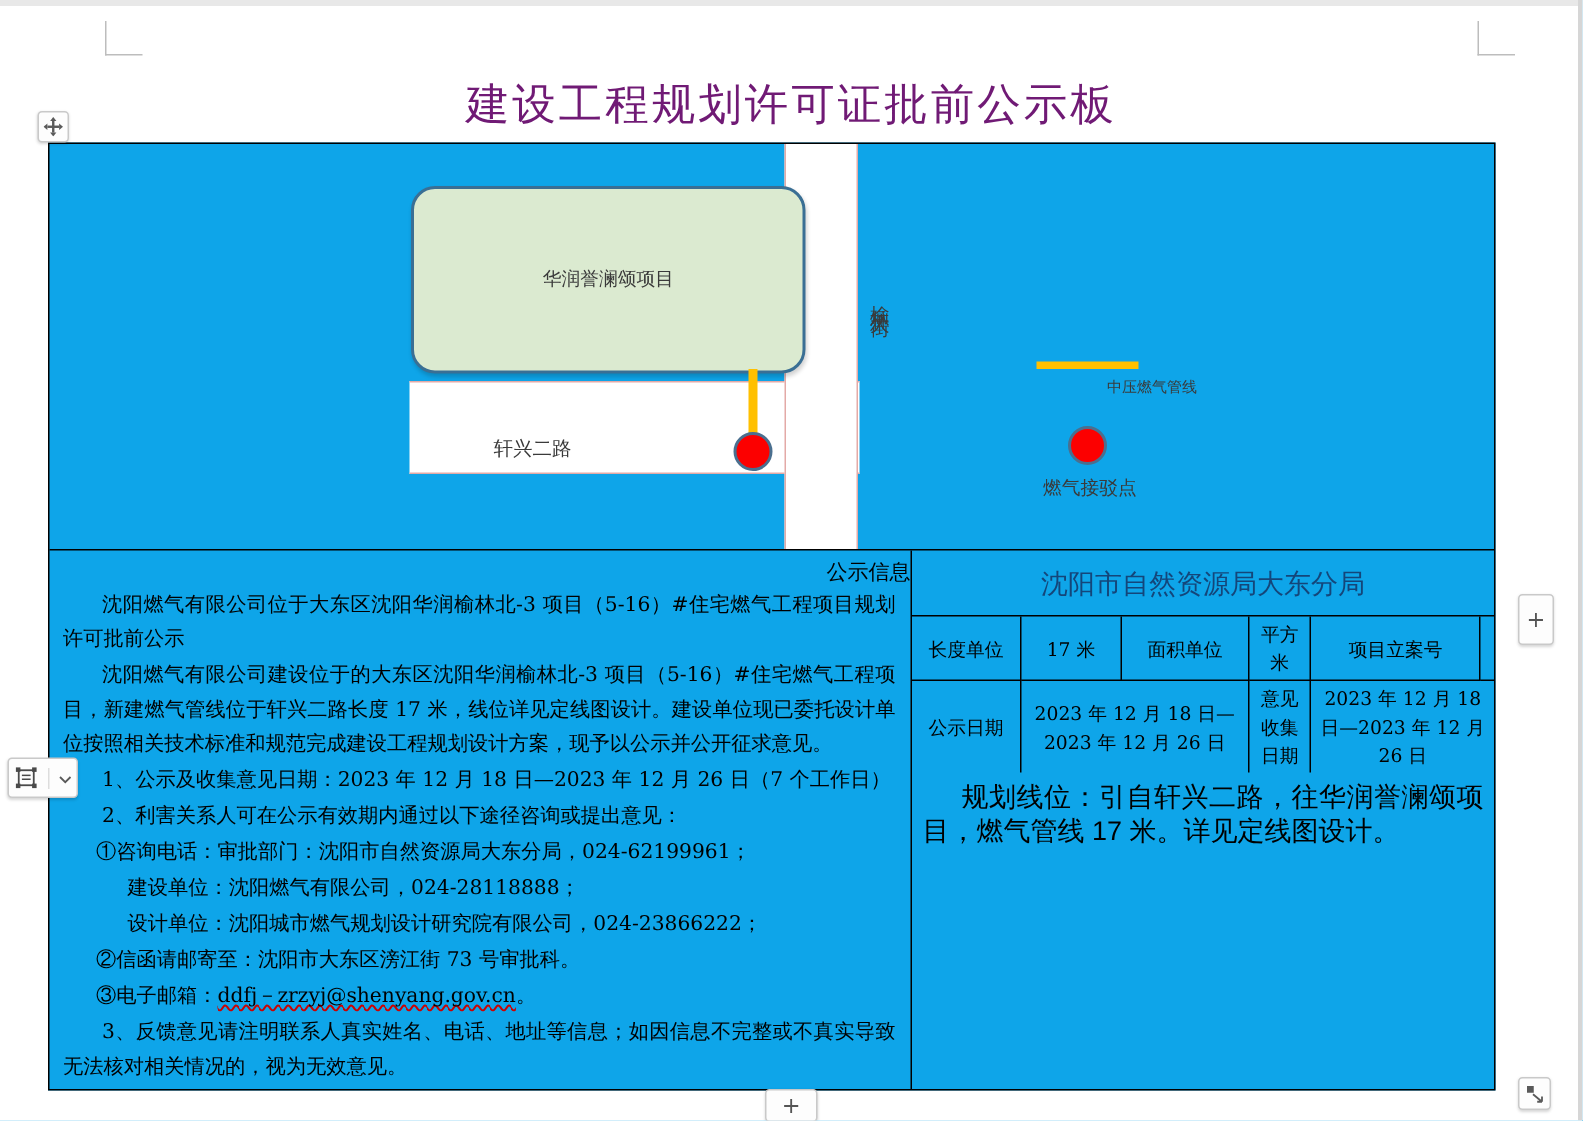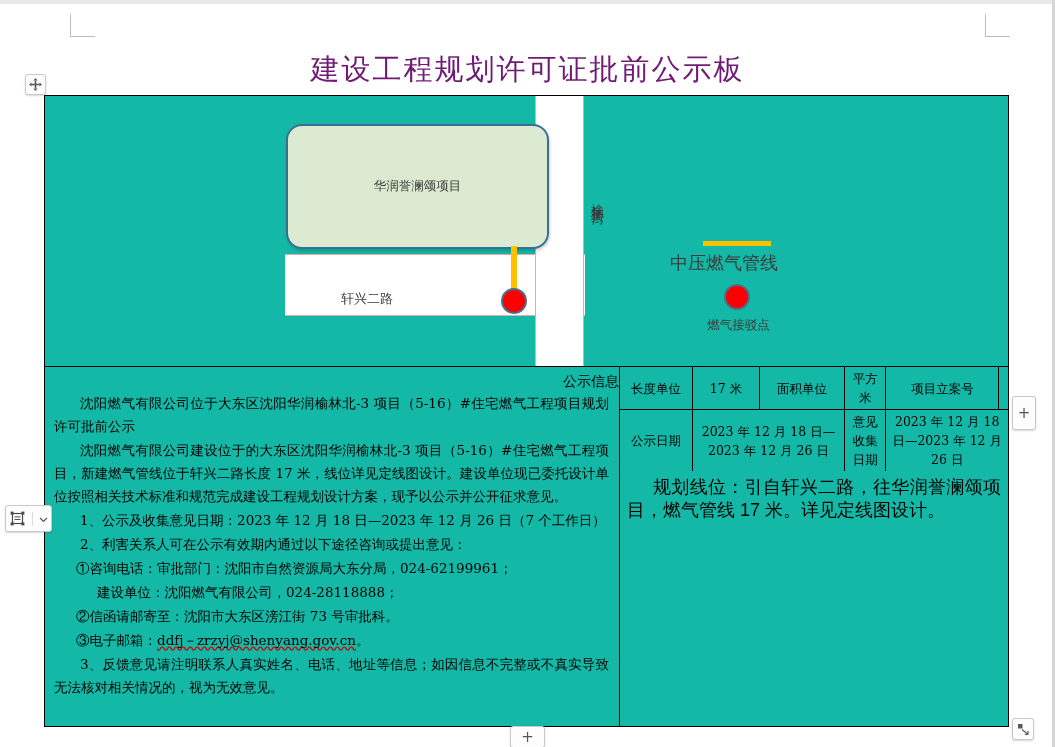--- a/index.html
+++ b/index.html
@@ -55,25 +55,25 @@
     font-family: "DejaVu Serif", "Liberation Serif", serif;
     font-size: 29px;
     letter-spacing: 2px;
     color: #701a75;
     white-space: nowrap;
   }
 
   
   #board {
     position: absolute;
-    left: 44px; top: 95px;
+    left: 32px; top: 95px;
     width: 965px; height: 632px;
     border: 1.6px solid #000;
     box-sizing: border-box;
-    background: #14b8a6;
+    background: #0ea5e9;
   }
 
   
   #map-area {
     position: absolute;
     left: 0; top: 0;
     width: 100%; height: 270px;
     overflow: hidden;
   }
   
@@ -149,23 +149,23 @@
   }
 
   
   #legend { position: absolute; left: 625px; top: 145px; width: 160px; }
   #legend-pipe-swatch {
     position: absolute; left: 33px; top: 0;
     width: 68px; height: 5px; background: #ffc000;
   }
   #legend-pipe-label {
     position: absolute; left: 0; top: 10px; width: 140px;
-    text-align: left;
+    text-align: right;
     font-family: Liberation Serif, serif;
-    font-size: 18px; color: #3a3a3a; white-space: nowrap;
+    font-size: 10px; color: #3a3a3a; white-space: nowrap;
   }
   #legend-node-swatch {
     position: absolute; left: 54px; top: 43px;
     width: 26px; height: 26px; border-radius: 50%;
     background: #fc0000; border: 2px solid #4a6f8f; box-sizing: border-box;
   }
   #legend-node-label {
     position: absolute; left: 0; top: 76px; width: 137px;
     text-align: center;
     font-family: "DejaVu Serif", "Liberation Serif", serif;
@@ -323,29 +323,31 @@
       <div id="notice-panel">
         <div id="notice-heading">公示信息</div>
 
         <div class="notice-p indent2">沈阳燃气有限公司位于大东区沈阳华润榆林北-3 项目（5-16）#住宅燃气工程项目规划许可批前公示</div>
         <div class="notice-p indent2">沈阳燃气有限公司建设位于的大东区沈阳华润榆林北-3 项目（5-16）#住宅燃气工程项目，新建燃气管线位于轩兴二路长度 17 米，线位详见定线图设计。建设单位现已委托设计单位按照相关技术标准和规范完成建设工程规划设计方案，现予以公示并公开征求意见。</div>
         <div class="notice-p indent2">1、公示及收集意见日期：2023 年 12 月 18 日—2023 年 12 月 26 日（7 个工作日）</div>
         <div class="notice-p indent2">2、利害关系人可在公示有效期内通过以下途径咨询或提出意见：</div>
 
         <div class="notice-p indent-lvl1">①咨询电话：审批部门：沈阳市自然资源局大东分局，024-62199961；</div>
         <div class="notice-p indent-lvl2">建设单位：沈阳燃气有限公司，024-28118888；</div>
+        <div class="notice-p indent-lvl2">设计单位：沈阳城市燃气规划设计研究院有限公司，024-23866222；</div>
         <div class="notice-p indent-lvl1">②信函请邮寄至：沈阳市大东区滂江街 73 号审批科。</div>
 
         <div class="notice-p indent-lvl1"><span>③电子邮箱：</span><span class="email-link">ddfj－zrzyj@shenyang.gov.cn</span><span>。</span></div>
 
         <div class="notice-p indent2">3、反馈意见请注明联系人真实姓名、电话、地址等信息；如因信息不完整或不真实导致无法核对相关情况的，视为无效意见。</div>
 
       </div>
 
       <div id="info-panel">
+        <div id="bureau-title">沈阳市自然资源局大东分局</div>
 
         <table id="info-table">
           <tbody>
               <tr>
             <td class="c-unitlabel">长度单位</td>
             <td class="c-val">17 米</td>
             <td>面积单位</td>
             <td>平方米</td>
             <td>项目立案号</td>
             <td class="no-right"></td>

